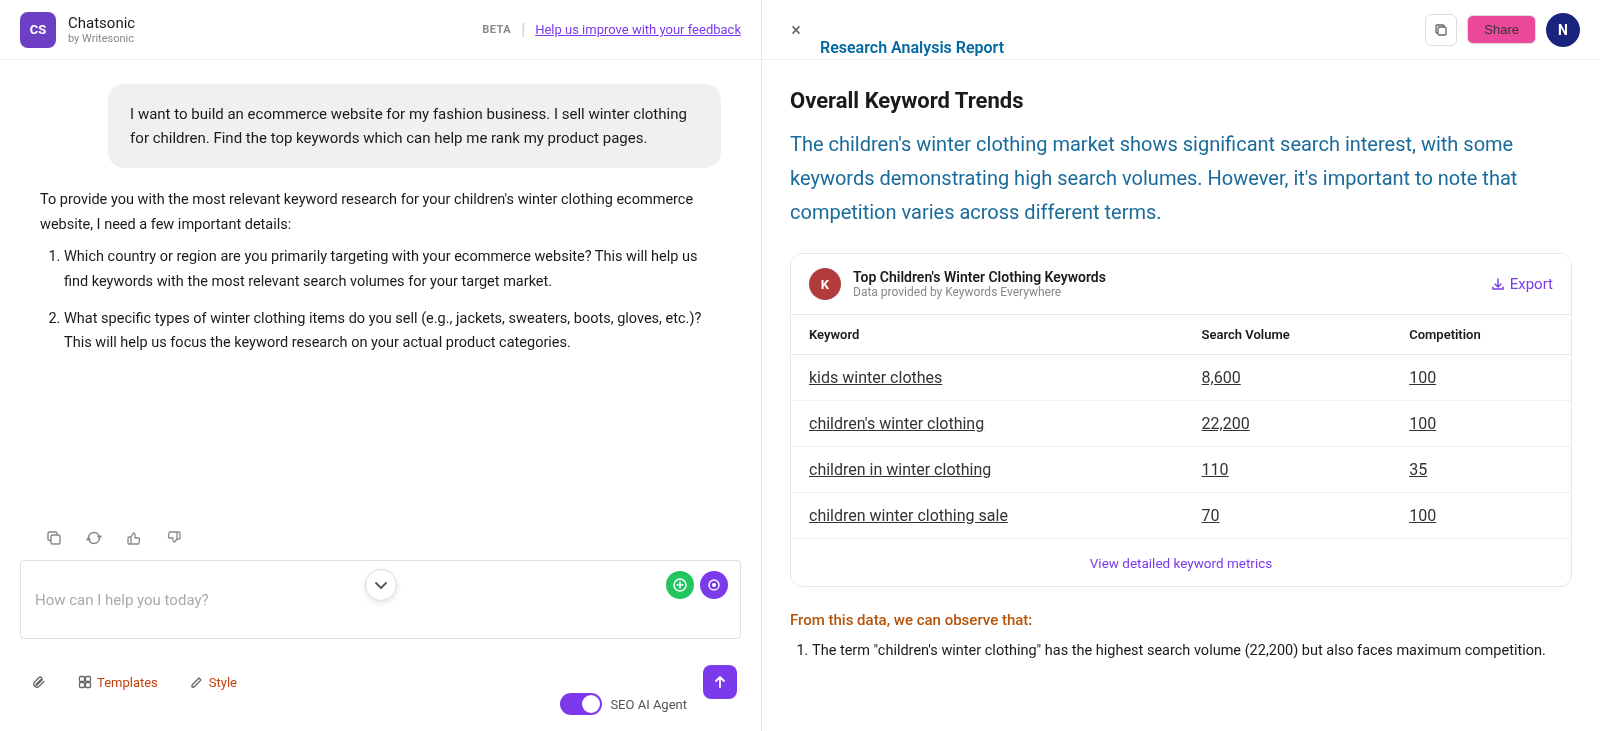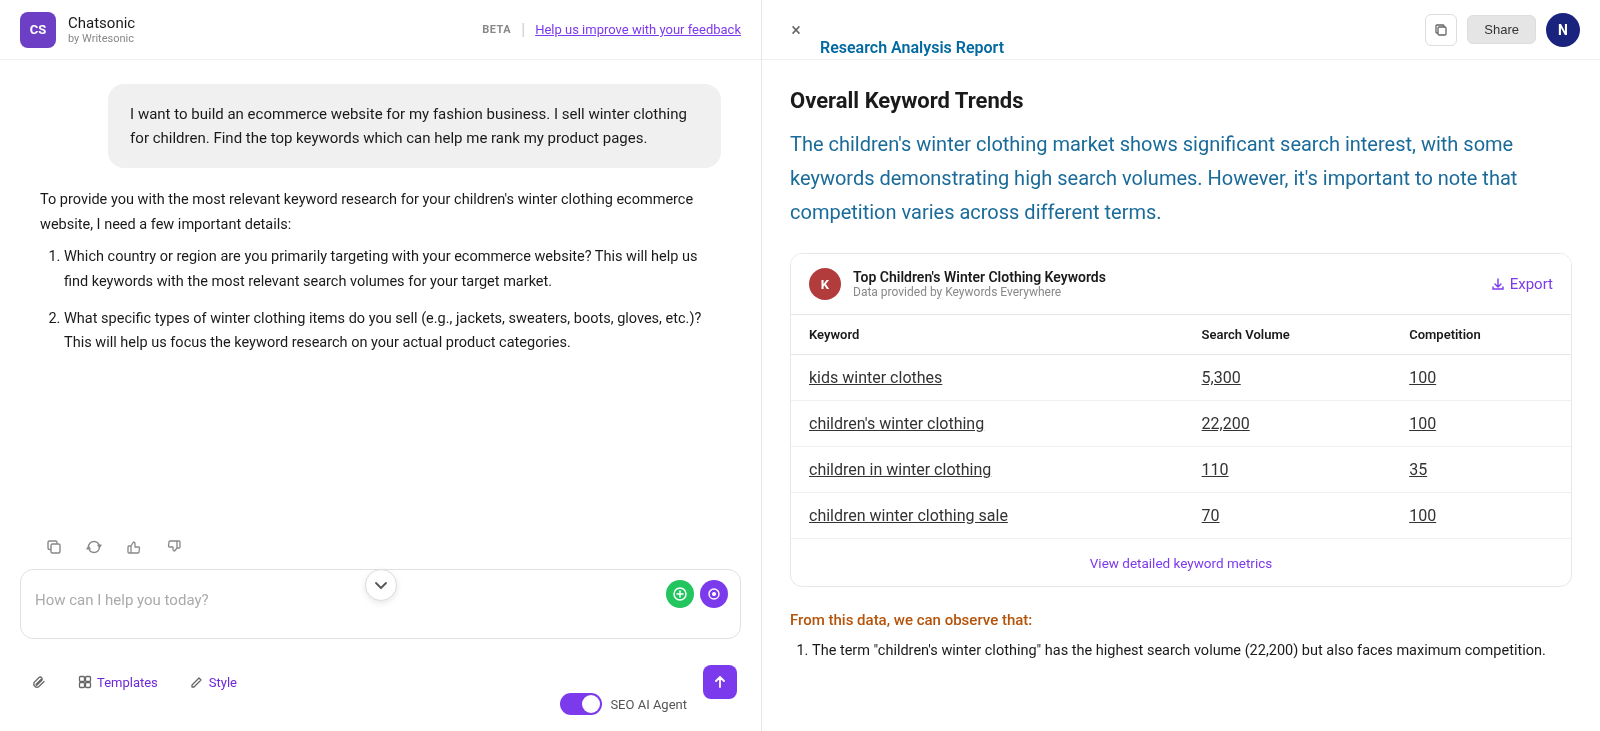--- a/index.html
+++ b/index.html
@@ -149,22 +149,22 @@
       justify-content: center;
       color: #888;
       cursor: pointer;
       font-size: 16px;
       border-radius: 4px;
     }
 
     .input-area {
       margin: 0 20px;
       border: 1.5px solid #e0e0e0;
-      border-radius: 13px;
-      padding: 20px 14px;
+      border-radius: 4px;
+      padding: 29px 14px;
       min-height: 70px;
       position: relative;
     }
 
     .input-placeholder {
       font-size: 15px;
       color: #aaa;
     }
 
     .input-icons {
@@ -201,21 +201,21 @@
       align-items: center;
       padding: 10px 24px 16px;
       gap: 16px;
     }
 
     .toolbar-btn {
       display: flex;
       align-items: center;
       gap: 5px;
       font-size: 13px;
-      color: #6d28d9;
+      color: #c2410c;
       cursor: pointer;
       padding: 4px 8px;
       border-radius: 6px;
     }
 
     .toggle-group {
       margin-left: auto;
       display: flex;
       align-items: center;
       gap: 8px;
@@ -317,21 +317,21 @@
     }
 
     .share-btn {
       padding: 6px 16px;
       border: 1px solid #ddd;
       border-radius: 6px;
       font-size: 13px;
       font-weight: 500;
       cursor: pointer;
       color: #333;
-      background: #e5e5e5;
+      background: #ec4899;
     }
 
     .user-avatar {
       width: 34px;
       height: 34px;
       background: #1a237e;
       border-radius: 50%;
       display: flex;
       align-items: center;
       justify-content: center;
@@ -632,21 +632,21 @@
         <thead>
           <tr>
             <th>Keyword</th>
             <th>Search Volume</th>
             <th>Competition</th>
           </tr>
         </thead>
         <tbody id="kw-tbody">
         <tr>
       <td>kids winter clothes</td>
-      <td>5,300</td>
+      <td>8,600</td>
       <td>100</td>
     </tr>
             <tr>
       <td>children's winter clothing</td>
       <td>22,200</td>
       <td>100</td>
     </tr>
             <tr>
       <td>children in winter clothing</td>
       <td>110</td>

